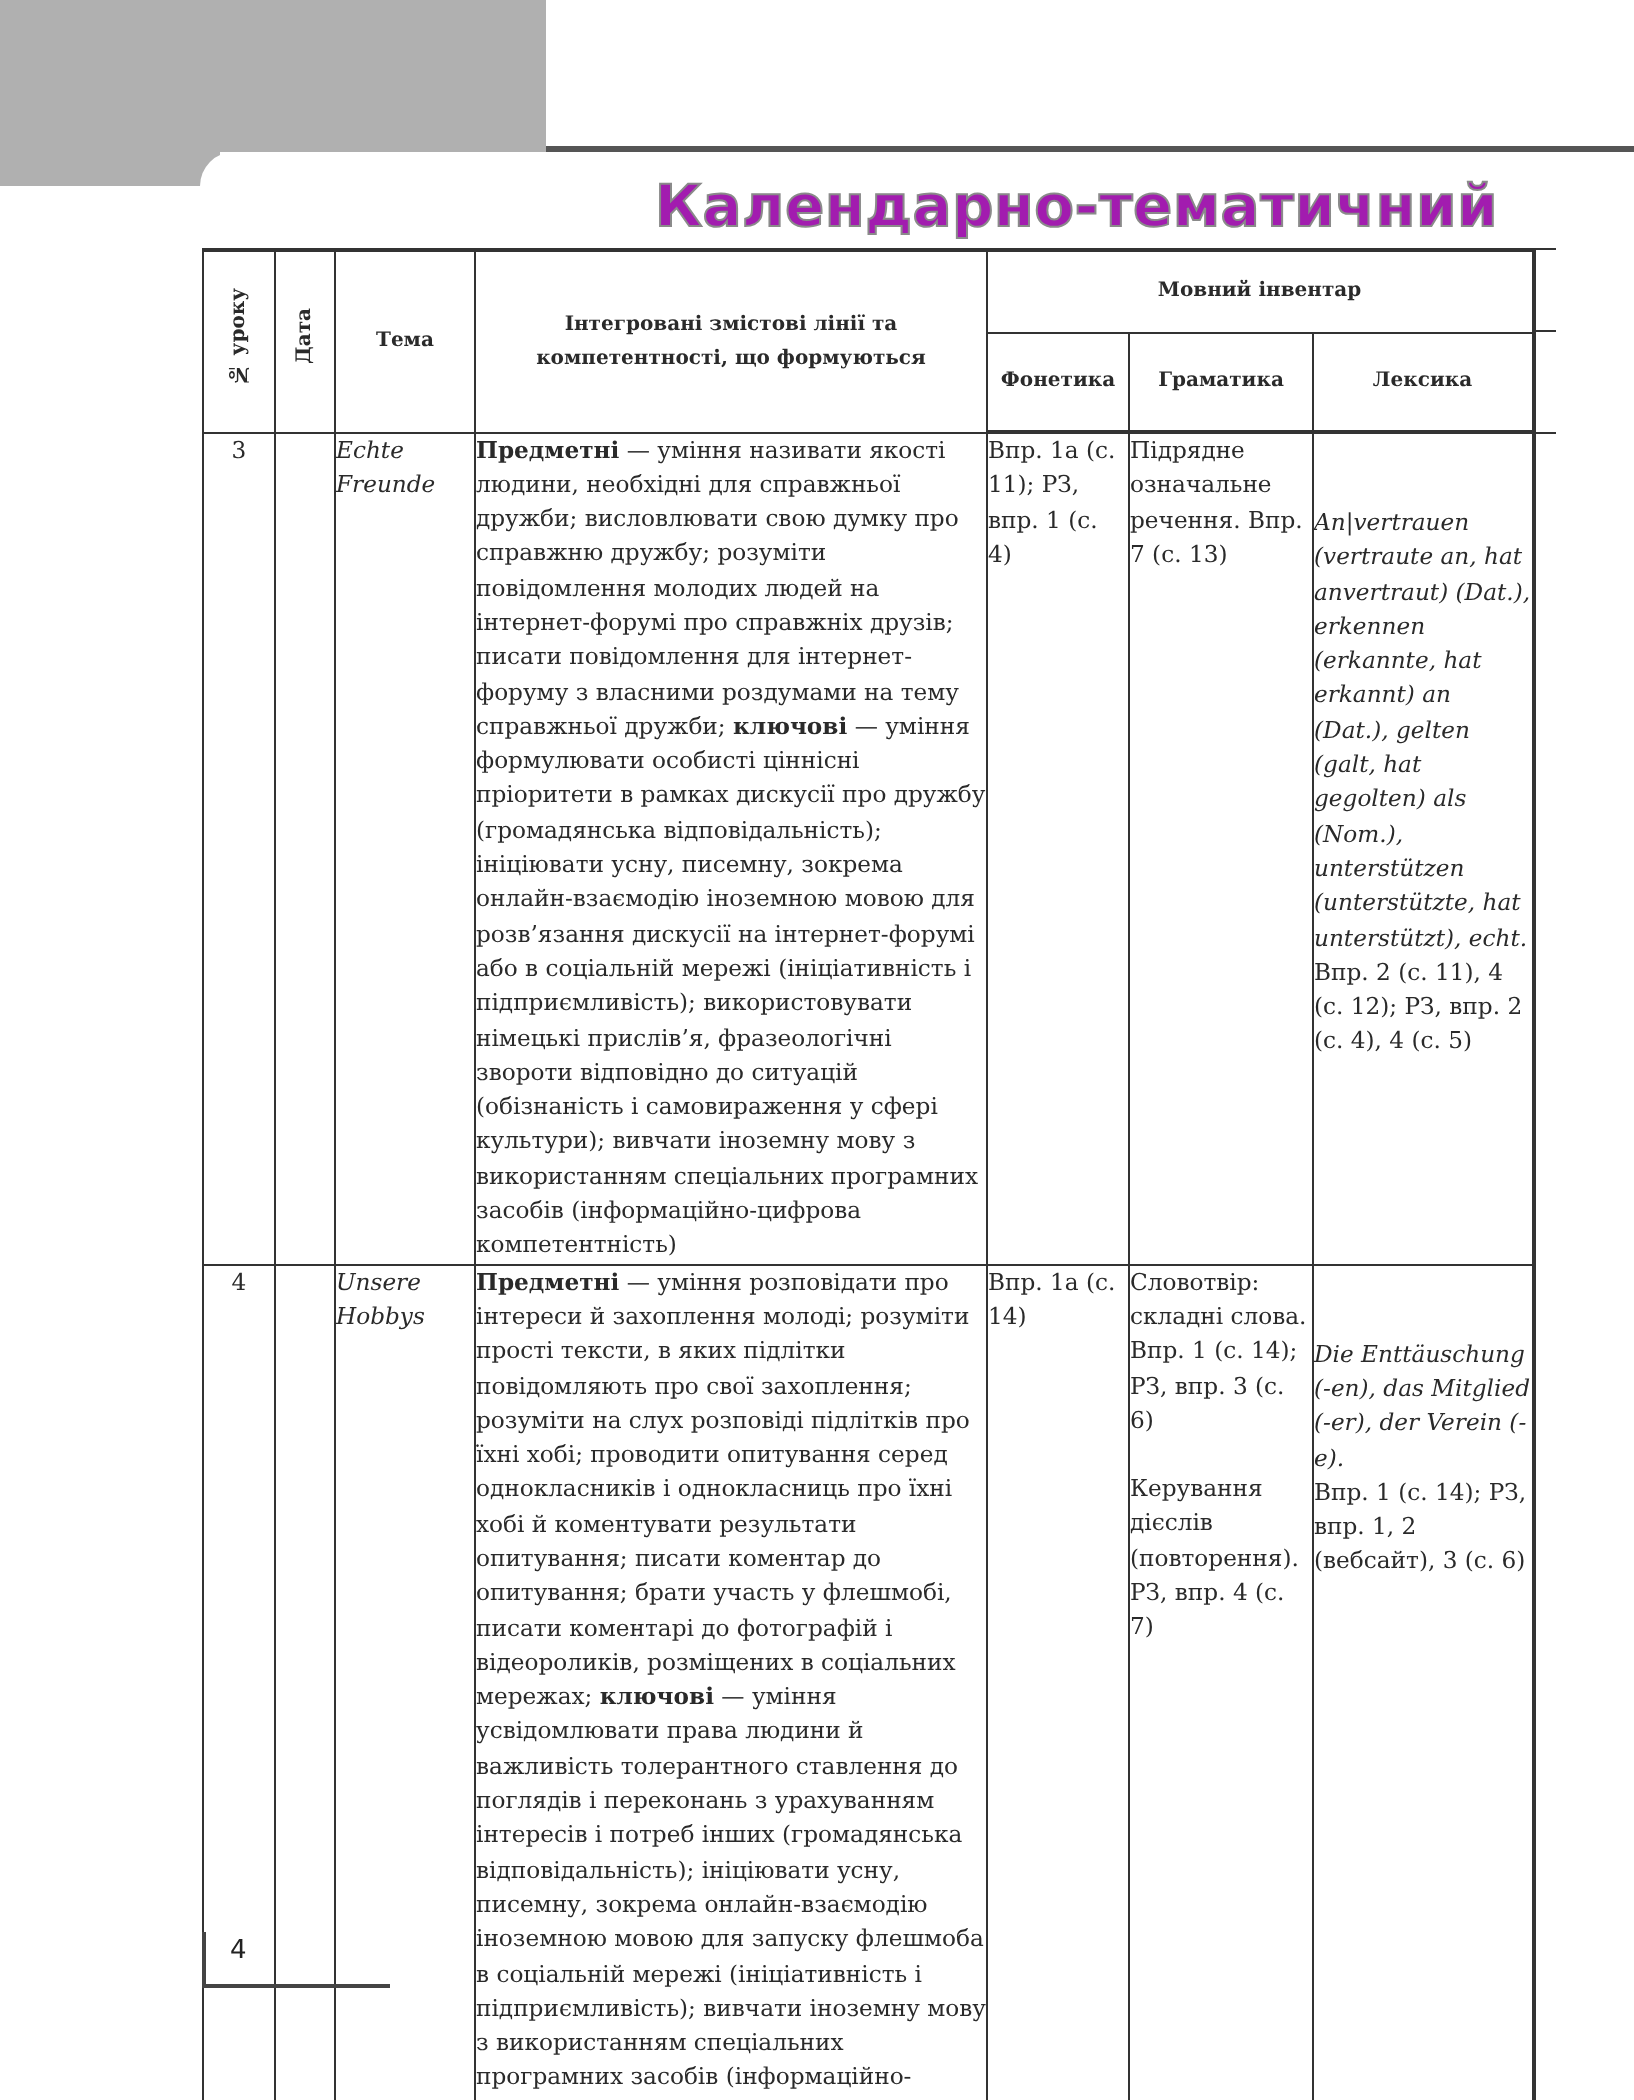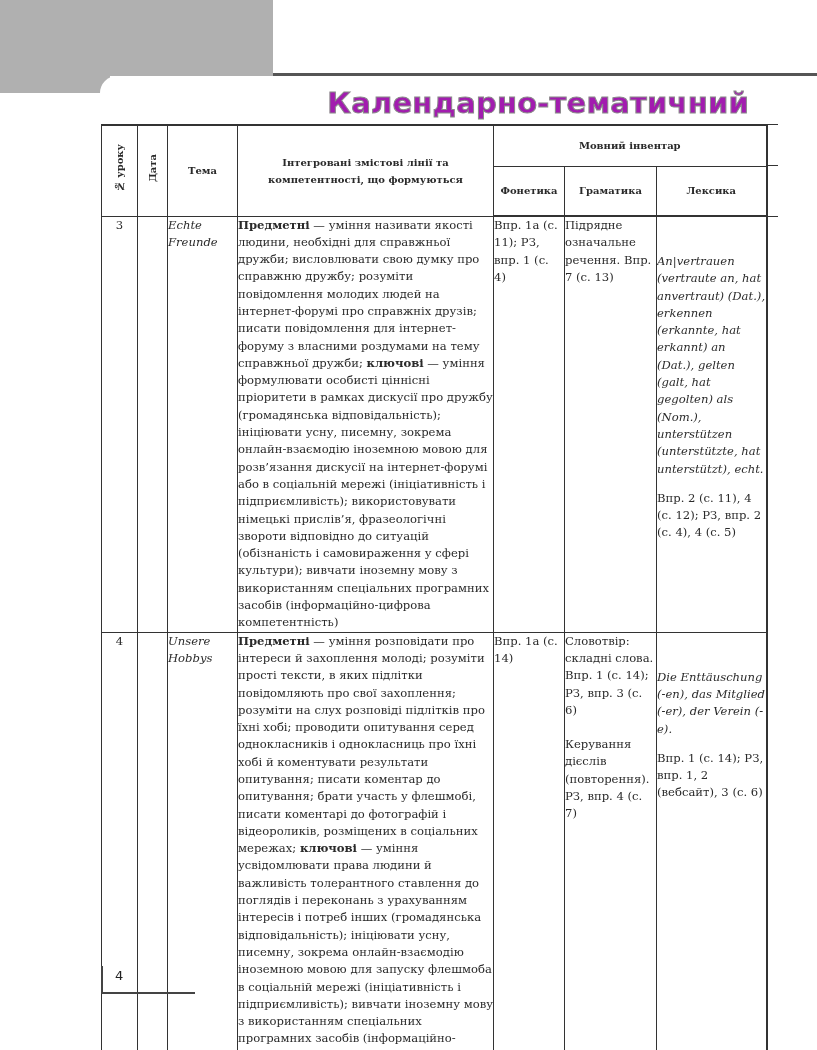--- a/index.html
+++ b/index.html
@@ -13,21 +13,21 @@
   table.plan td, table.plan th { border:1px solid #333; vertical-align:top; padding:0; }
   table.plan th { font-weight:bold; vertical-align:middle; text-align:center; font-size:10px; line-height:17px; }
   table.plan thead tr:last-child th { border-bottom:2px solid #333; }
   table.plan { border-top:2px solid #333; border-bottom:2px solid #333; }
   .col-right { border-right:2px solid #333 !important; }
   .vert { writing-mode:vertical-rl; transform:rotate(180deg); display:inline-block; }
   .cell { padding:5px 6px 4px 6px; }
   .num { text-align:center; padding-top:5px; }
   .topic { padding:5px 6px;font-style:italic; }
   .lex { font-style:italic;margin-top:36px; }
-  .plain { font-style:normal;margin-top:12px; }
+  .plain { font-style:normal; }
   b { font-weight:bold; }
   .gap { height:17px; }
   .ext { position:absolute; left:766px; width:12px; height:1px; background:#333; }
   .page-num-box { position:absolute; left:101px; top:966px; width:92px; height:26px; border-left:2px solid #444; border-bottom:2px solid #444; }
   .page-num { position:absolute; left:115px; top:968px; font-family:"DejaVu Sans", sans-serif; font-size:13px; color:#222; }
 </style>
 </head>
 <body>
 
 <div class="gray-tab"></div>

